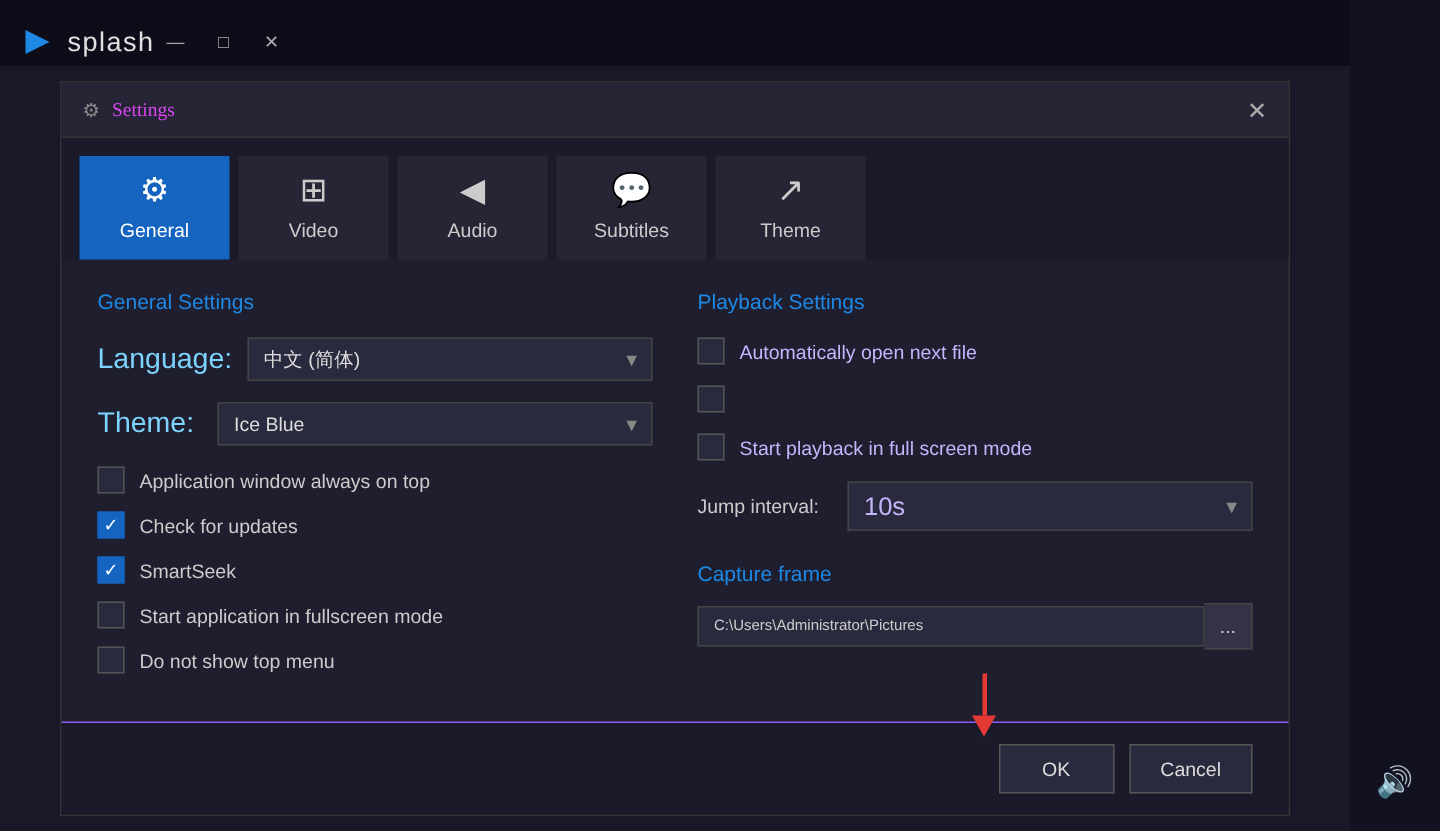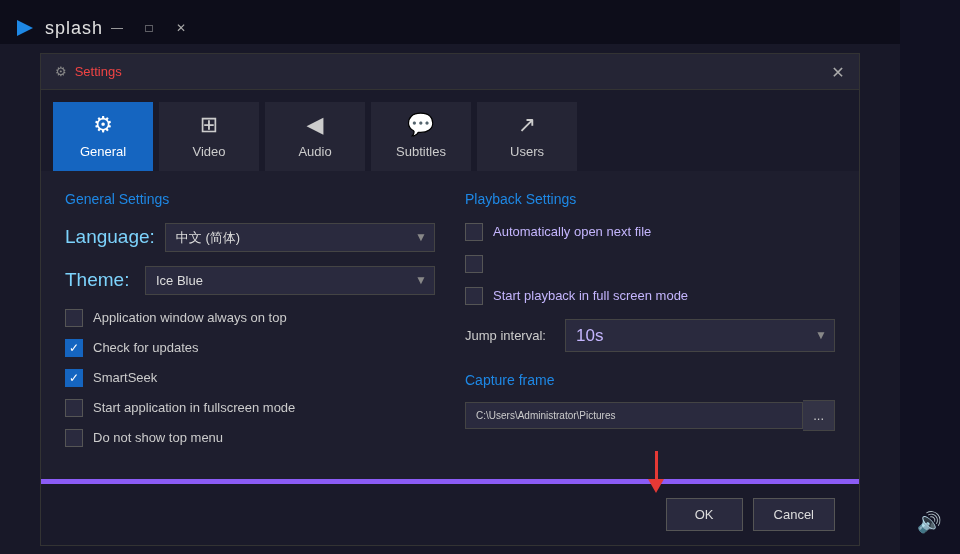--- a/index.html
+++ b/index.html
@@ -301,21 +301,21 @@
       font-size: 13px;
     }
 
     
     .dialog-footer {
       padding: 14px 24px;
       display: flex;
       justify-content: flex-end;
       gap: 10px;
       background: #1a1a2a;
-      border-top: 5px solid #8b5cf6;
+      border-top: 1px solid #8b5cf6;
       position: relative;
     }
     .btn-ok {
       background: #2a2a3e;
       border: 1px solid #555;
       color: #ddd;
       padding: 8px 28px;
       font-size: 13px;
       cursor: pointer;
     }
@@ -350,21 +350,21 @@
 <div class="right-panel">
   <span class="volume-icon">🔊</span>
 </div>
 
 <div class="main-area">
 
   <div class="dialog">
 
     <div class="dialog-header">
       <span class="gear-icon">⚙</span>
-      <span style="color:#ef4444;font-size:13px;">Settings</span>
+      <span style="color:#d946ef;font-size:13px;font-family:Liberation Serif, serif;">Settings</span>
       <button class="dialog-close">✕</button>
     </div>
 
     <div class="tab-bar">
       <button class="tab active">
         <span class="tab-icon">⚙</span>
         <span>General</span>
       </button>
       <button class="tab">
         <span class="tab-icon">⊞</span>
@@ -373,21 +373,21 @@
       <button class="tab">
         <span class="tab-icon">◀</span>
         <span>Audio</span>
       </button>
       <button class="tab">
         <span class="tab-icon">💬</span>
         <span>Subtitles</span>
       </button>
       <button class="tab">
         <span class="tab-icon">↗</span>
-        <span>Users</span>
+        <span>Theme</span>
       </button>
     </div>
 
     <div class="dialog-body">
 
       <div class="left-col">
         <div class="section-title">General Settings</div>
 
         <div class="form-row">
           <span class="form-label">Language:</span>

